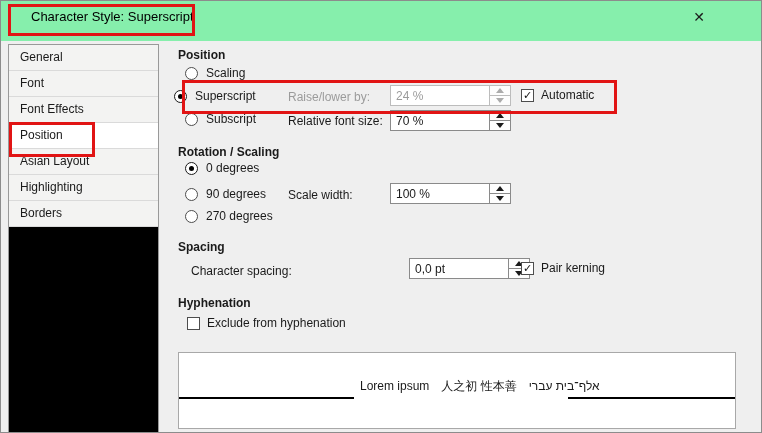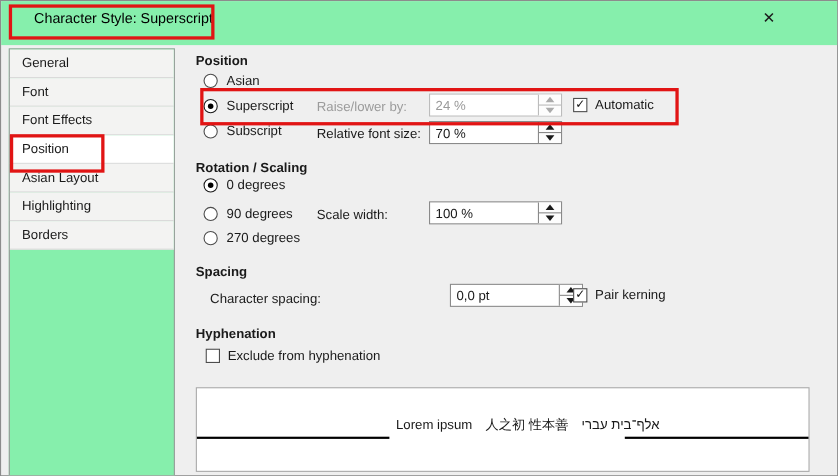--- a/index.html
+++ b/index.html
@@ -12,21 +12,21 @@
   #close-btn {position:absolute; left:684px; top:3px; width:28px; height:25px;
               display:flex; align-items:center; justify-content:center;
               font-size:14px; color:#1a1a1a; cursor:default;}
   
   .ann {position:absolute; border:3px solid #e11414; z-index:50; pointer-events:none;}
   #ann-title    {left:7px;   top:3px;   width:181px; height:26px;}
   #ann-superrow {left:181px; top:79px;  width:429px; height:28px;}
   #ann-postab   {left:8px;   top:121px; width:80px;  height:29px;}
   
   #sidebar {position:absolute; left:7px; top:43px; width:151px; height:390px;
-            background:#86efac; border:1px solid #999; box-sizing:border-box;}
+            background:#000000; border:1px solid #999; box-sizing:border-box;}
   .sb-item {height:26px; line-height:25px; padding-left:11px; font-size:12px;
             color:#1a1a1a; background:#f3f3f2; border-bottom:1px solid #dadada;
             box-sizing:border-box; cursor:default; white-space:nowrap;}
   .sb-item.selected {background:#ffffff;}
   
   .heading {position:absolute; font-size:12px; font-weight:bold; color:#1a1a1a; white-space:nowrap;}
   .lbl {position:absolute; font-size:12px; color:#1a1a1a; white-space:nowrap;}
   .lbl.disabled {color:#9b9b9b;}
   .radio-row {position:absolute; display:flex; align-items:center; gap:8px;
               font-size:12px; color:#1a1a1a; height:14px; cursor:default; white-space:nowrap;}
@@ -91,23 +91,23 @@
     <div class="sb-item selected">Position</div>
     <div class="sb-item">Asian Layout</div>
     <div class="sb-item">Highlighting</div>
     <div class="sb-item">Borders</div>
   </div>
 
   <div class="heading" style="left:177px; top:47px;">Position</div>
 
   <div class="radio-row" style="left:184px; top:65px;">
     <span class="radio"></span>
-    <span>Asian</span>
-  </div>
-  <div class="radio-row" style="left:184px; top:88px;justify-content:flex-end;">
+    <span>Scaling</span>
+  </div>
+  <div class="radio-row" style="left:173px; top:88px;justify-content:flex-end;">
     <span class="radio checked"></span>
     <span>Superscript</span>
   </div>
   <div class="radio-row" style="left:184px; top:111px;">
     <span class="radio"></span>
     <span>Subscript</span>
   </div>
 
   <div class="lbl disabled" style="left:287px; top:89px;">Raise/lower by:</div>
   <div class="field disabled" style="left:389px; top:84px;">

